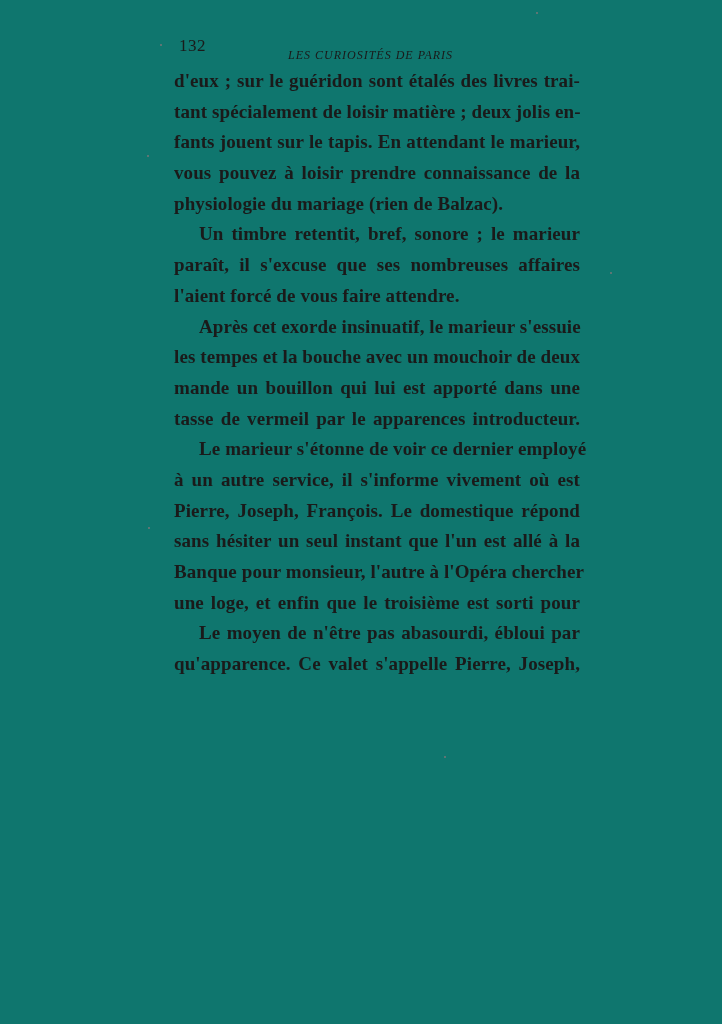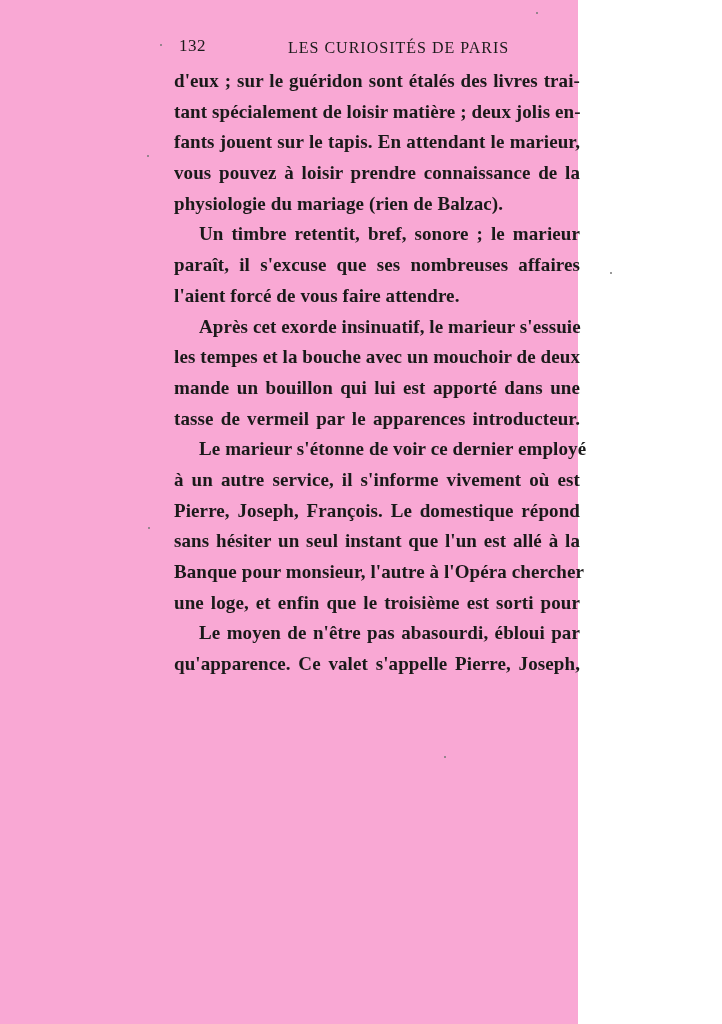--- a/index.html
+++ b/index.html
@@ -11,46 +11,47 @@
       width: 722px;
       height: 1024px;
       position: relative;
       overflow: hidden;
       font-family: "Liberation Serif", "DejaVu Serif", serif;
       color: #1a1a1a;
     }
     .page {
       position: absolute;
       left: 0; top: 0;
-      width: 578px; height: 1024px;
-      background: #f9a8d4;
+      width: 722px; height: 1024px;
+      background: #0f766e;
     }
     .running-head {
       position: absolute;
       top: 36px;
       left: 173px;
       width: 410px;
       height: 20px;
       font-size: 16px;
     }
     .page-number {
       position: absolute;
       left: 6px;
       top: 0;
       font-size: 17px;
       letter-spacing: 0.5px;
     }
     .running-title {
       position: absolute;
       left: 115px;
-      top: 3px;
-      font-size: 16px;
+      top: 12px;
+      font-size: 12px;
       letter-spacing: 1px;
       font-variant: small-caps;
       text-transform: uppercase;
+      font-style: italic;
     }
     .text-block {
       position: absolute;
       left: 174px;
       top: 66px;
       width: 406px;
     }
     .line {
       height: 30.7px;
       line-height: 30.7px;

